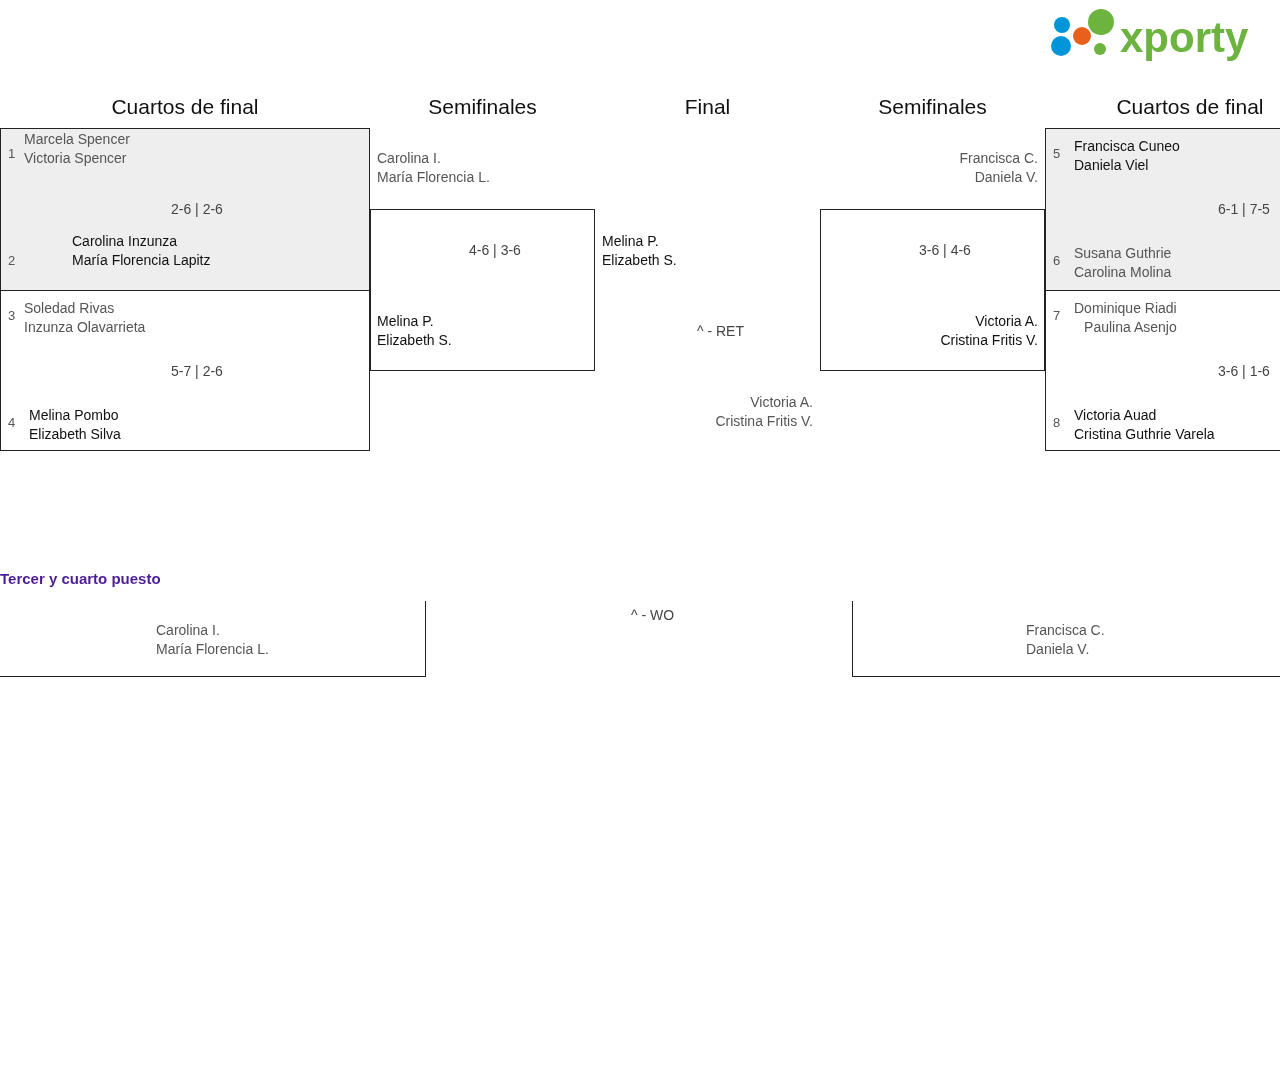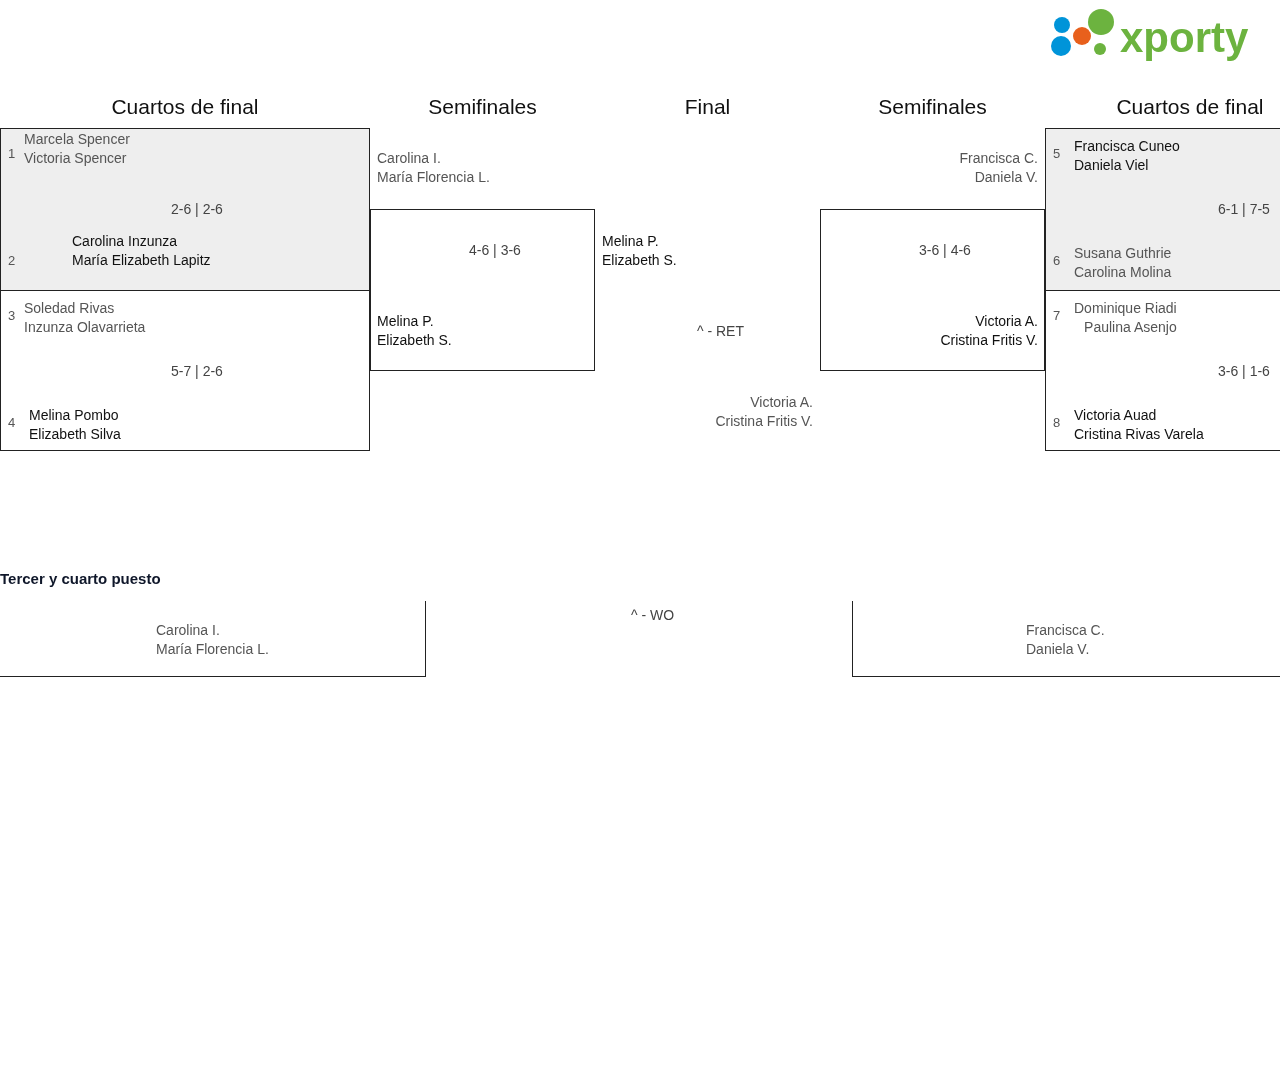--- a/index.html
+++ b/index.html
@@ -63,21 +63,21 @@
 
   .score {
     position: absolute;
     font-size: 14px; line-height: 19px;
     color: #444444; white-space: nowrap; margin-left: 16px;
   }
 
   
   .section-label {
     position: absolute;
-    font-size: 15px; font-weight: 700; color: #0f172a;
+    font-size: 15px; font-weight: 700; color: #4c1d95;
     white-space: nowrap;
   }
 </style>
 </head>
 <body>
 
 <div class="page">
 
 
   <svg class="logo" viewBox="0 0 230 58">
@@ -102,21 +102,21 @@
   <div class="team loser" style="left:24px; top:130px;">
     <span class="ln">Marcela Spencer</span>
     <span class="ln">Victoria Spencer</span>
   </div>
 
   <div class="score" style="left:155px; top:200px;">2-6 | 2-6</div>
 
   <div class="seed" style="left:8px; top:253px;">2</div>
   <div class="team winner" style="left:29px; top:232px;margin-left:43px;">
     <span class="ln">Carolina Inzunza</span>
-    <span class="ln">María Elizabeth Lapitz</span>
+    <span class="ln">María Florencia Lapitz</span>
   </div>
 
   <div class="seed" style="left:8px; top:308px;">3</div>
   <div class="team loser" style="left:24px; top:299px;">
     <span class="ln">Soledad Rivas</span>
     <span class="ln">Inzunza Olavarrieta</span>
   </div>
 
   <div class="score" style="left:155px; top:362px;">5-7 | 2-6</div>
 
@@ -187,21 +187,21 @@
   <div class="team loser" style="left:1074px; top:299px;text-align:right;">
     <span class="ln">Dominique Riadi</span>
     <span class="ln">Paulina Asenjo</span>
   </div>
 
   <div class="score" style="left:1202px; top:362px;">3-6 | 1-6</div>
 
   <div class="seed" style="left:1053px; top:415px;">8</div>
   <div class="team winner" style="left:1074px; top:406px;">
     <span class="ln">Victoria Auad</span>
-    <span class="ln">Cristina Rivas Varela</span>
+    <span class="ln">Cristina Guthrie Varela</span>
   </div>
 
   <div class="section-label" style="left:0px; top:570px;">Tercer y cuarto puesto</div>
 
   <div class="box only-right" style="left:0px; top:601px; width:426px; height:76px;"></div>
 
   <div class="team loser" style="left:156px; top:621px;">
     <span class="ln">Carolina I.</span>
     <span class="ln">María Florencia L.</span>
   </div>

